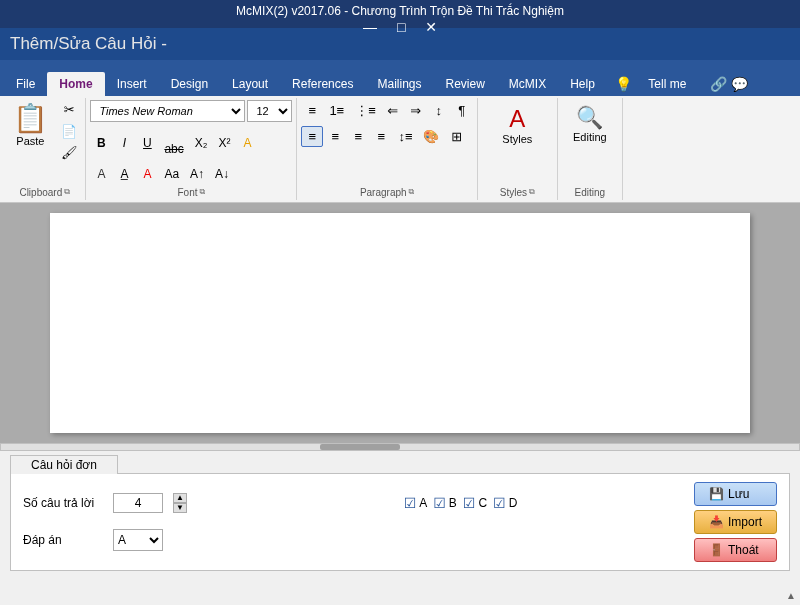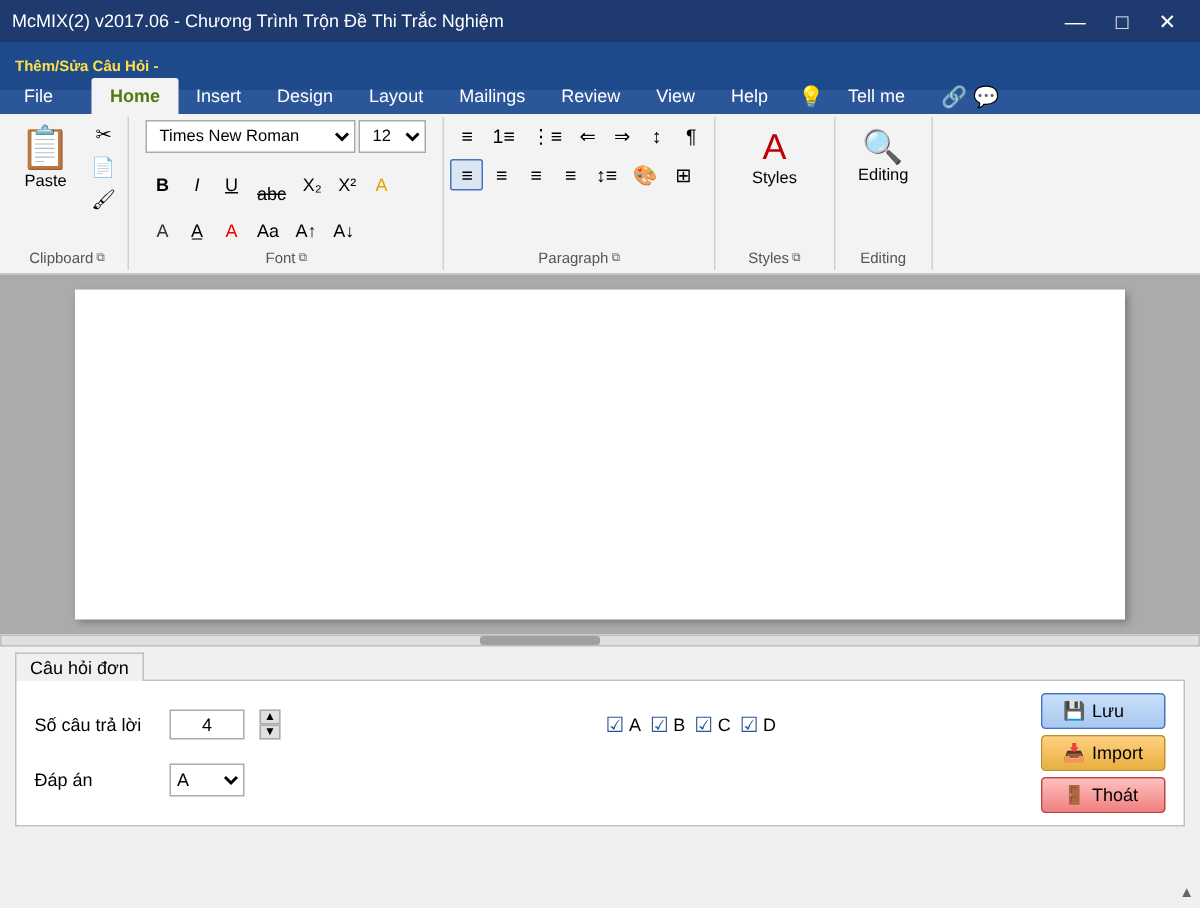--- a/index.html
+++ b/index.html
@@ -7,67 +7,67 @@
     
     
     .title-bar {
       background: #1e3a6e;
       color: white;
       display: flex;
       align-items: center;
       justify-content: space-between;
       padding: 4px 8px;
       height: 28px;
+      flex-direction: column;
     }
     .title-bar-text { font-size: 12px; }
     .title-bar-controls { display: flex; gap: 4px; }
     .title-bar-btn {
       background: none;
       border: none;
       color: white;
       cursor: pointer;
       padding: 2px 8px;
       font-size: 14px;
       line-height: 1;
     }
 
     
     .app-header {
       background: #1e4a8c;
       padding: 6px 10px;
-      color: #fde047;
-      font-size: 10px;
-      font-weight: bold;
+      color: #e5e5e5;
+      font-size: 17px;
+      font-weight: normal;
       height: 32px;
       display: flex;
       align-items: center;
     }
 
     
     .ribbon-tabs {
       background: #2b579a;
       display: flex;
       align-items: flex-end;
       padding-left: 4px;
-      height: 16px;
+      height: 36px;
     }
     .ribbon-tab {
       padding: 5px 12px;
       color: white;
       font-size: 12px;
       cursor: pointer;
       border-radius: 2px 2px 0 0;
       background: none;
       border: none;
     }
     .ribbon-tab.active {
       background: #f3f3f3;
-      color: #4d7c0f;
+      color: #701a75;
       font-weight: bold;
-      margin-left: 14px;
     }
 
     
     .ribbon-body {
       background: #f3f3f3;
       border-bottom: 1px solid #c6c6c6;
       display: flex;
       align-items: stretch;
       padding: 2px 4px;
       min-height: 90px;
@@ -139,26 +139,27 @@
       padding: 1px 3px;
       font-size: 13px;
       border-radius: 2px;
       line-height: 1.2;
     }
 
     
     .font-group { min-width: 210px; }
     .font-selects { display: flex; gap: 2px; margin-bottom: 3px; }
     .font-name-select {
-      width: 140px;
+      width: 155px;
       height: 22px;
       font-size: 11px;
       border: 1px solid #aaa;
       background: white;
       padding: 1px 4px;
+      font-style: italic;
     }
     .font-size-select {
       width: 45px;
       height: 22px;
       font-size: 11px;
       border: 1px solid #aaa;
       background: white;
       padding: 1px 4px;
     }
     .font-buttons { display: flex; flex-wrap: wrap; gap: 1px; align-items: center; }
@@ -268,21 +269,21 @@
       width: 80px;
       height: 100%;
       background: #a0a0a0;
       border-radius: 2px;
     }
     .panel-tab {
       display: inline-block;
       background: #f0f0f0;
       border: 1px solid #c0c0c0;
       border-bottom: none;
-      padding: 2px 9px;
+      padding: 2px 20px;
       font-size: 12px;
       margin-bottom: -1px;
       cursor: pointer;
     }
     .panel-content {
       border: 1px solid #c0c0c0;
       background: white;
       padding: 8px 12px;
       display: flex;
       flex-direction: column;
@@ -391,23 +392,24 @@
 <div class="app-header">
   <span>Thêm/Sửa Câu Hỏi -</span>
 </div>
 
 <div class="ribbon-tabs">
   <button class="ribbon-tab">File</button>
   <button class="ribbon-tab active">Home</button>
   <button class="ribbon-tab">Insert</button>
   <button class="ribbon-tab">Design</button>
   <button class="ribbon-tab">Layout</button>
+  <button class="ribbon-tab">References</button>
   <button class="ribbon-tab">Mailings</button>
   <button class="ribbon-tab">Review</button>
-  <button class="ribbon-tab">View</button>
+  <button class="ribbon-tab">McMIX</button>
   <button class="ribbon-tab">Help</button>
   <span style="display:flex;align-items:center;margin-left:8px;gap:4px;">
     <span style="font-size:14px;color:white;">💡</span>
     <button class="ribbon-tab">Tell me</button>
     <span style="font-size:14px;color:white;margin-left:8px;">🔗</span>
     <span style="font-size:14px;color:white;">💬</span>
   </span>
 </div>
 
 <div class="ribbon-body">

